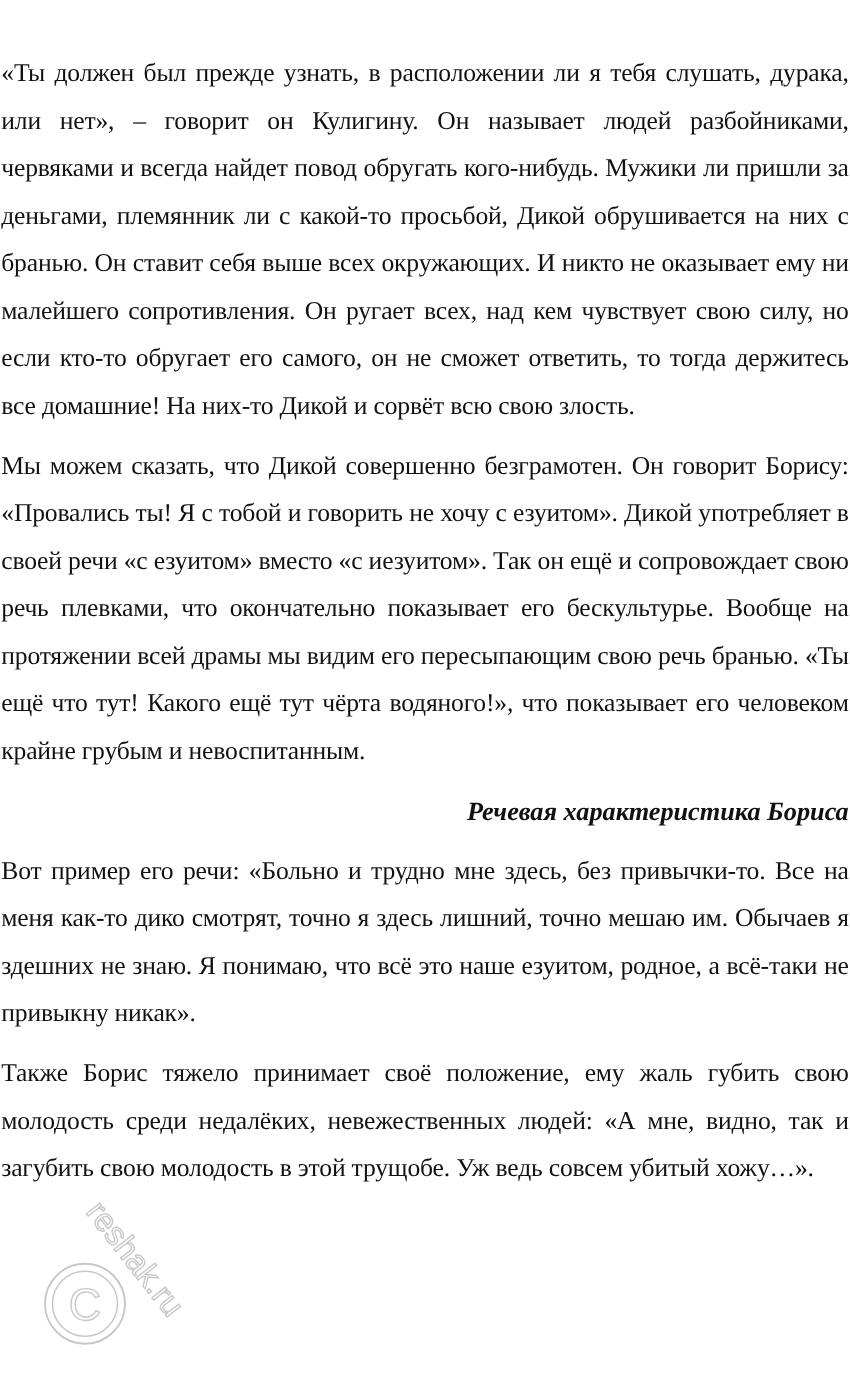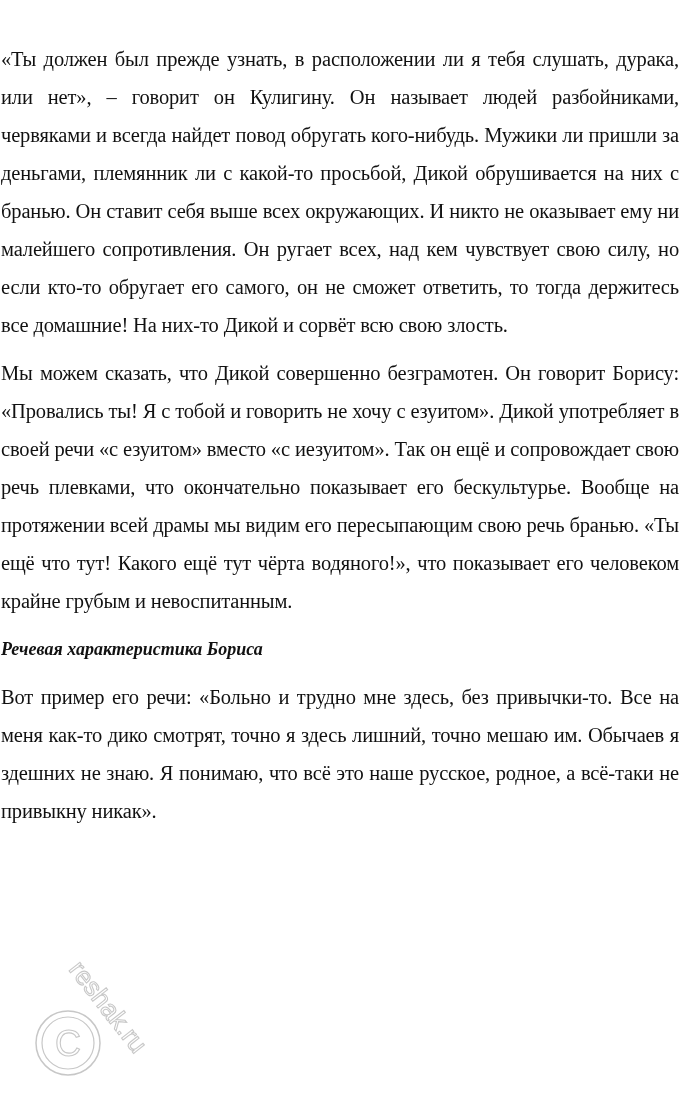--- a/index.html
+++ b/index.html
@@ -30,44 +30,45 @@
       line-height: 38px;
       text-align: justify;
       text-align-last: left;
       letter-spacing: -0.15px;
     }
     .para.first {
       margin-top: -4px;
     }
     .heading {
       margin: 0 0 10px 0;
-      font-size: 18px;
+      font-size: 21px;
       line-height: 38px;
       font-weight: bold;
       font-style: italic;
-      text-align: left;
+      text-align: right;
     }
     .watermark {
       position: absolute;
       left: 18px;
       top: 955px;
       width: 140px;
       height: 140px;
       pointer-events: none;
       opacity: 0.55;
     }
   </style>
 </head>
 <body>
 
 <div class="page">
   <p class="para first">«Ты должен был прежде узнать, в расположении ли я тебя слушать, дурака, или нет», – говорит он Кулигину. Он называет людей разбойниками, червяками и всегда найдет повод обругать кого-нибудь. Мужики ли пришли за деньгами, племянник ли с какой-то просьбой, Дикой обрушивается на них с бранью. Он ставит себя выше всех окружающих. И никто не оказывает ему ни малейшего сопротивления. Он ругает всех, над кем чувствует свою силу, но если кто-то обругает его самого, он не сможет ответить, то тогда держитесь все домашние! На них-то Дикой и сорвёт всю свою злость.</p>
   <p class="para">Мы можем сказать, что Дикой совершенно безграмотен. Он говорит Борису: «Провались ты! Я с тобой и говорить не хочу с езуитом». Дикой употребляет в своей речи «с езуитом» вместо «с иезуитом». Так он ещё и сопровождает свою речь плевками, что окончательно показывает его бескультурье. Вообще на протяжении всей драмы мы видим его пересыпающим свою речь бранью. «Ты ещё что тут! Какого ещё тут чёрта водяного!», что показывает его человеком крайне грубым и невоспитанным.</p>
   <h2 class="heading">Речевая характеристика Бориса</h2>
-  <p class="para">Вот пример его речи: «Больно и трудно мне здесь, без привычки-то. Все на меня как-то дико смотрят, точно я здесь лишний, точно мешаю им. Обычаев я здешних не знаю. Я понимаю, что всё это наше русское, родное, а всё-таки не привыкну никак».</p>
+  <p class="para">Вот пример его речи: «Больно и трудно мне здесь, без привычки-то. Все на меня как-то дико смотрят, точно я здесь лишний, точно мешаю им. Обычаев я здешних не знаю. Я понимаю, что всё это наше езуитом, родное, а всё-таки не привыкну никак».</p>
+  <p class="para">Также Борис тяжело принимает своё положение, ему жаль губить свою молодость среди недалёких, невежественных людей: «А мне, видно, так и загубить свою молодость в этой трущобе. Уж ведь совсем убитый хожу…».</p>
 </div>
 
 <div class="watermark">
   <svg width="140" height="140" viewBox="0 0 140 140">
     <circle cx="50" cy="88" r="32" fill="none" stroke="#9a9a9a" stroke-width="1.5"></circle>
     <circle cx="50" cy="88" r="26" fill="none" stroke="#9a9a9a" stroke-width="1.2"></circle>
     <text x="50" y="101" text-anchor="middle" font-family="Liberation Sans, sans-serif" font-size="36" fill="none" stroke="#9a9a9a" stroke-width="1.1">C</text>
     <text x="18" y="40" font-family="Liberation Sans, sans-serif" font-size="26" fill="none" stroke="#9a9a9a" stroke-width="1.1" transform="rotate(52 60 60)">reshak.ru</text>
   </svg>
 </div>

